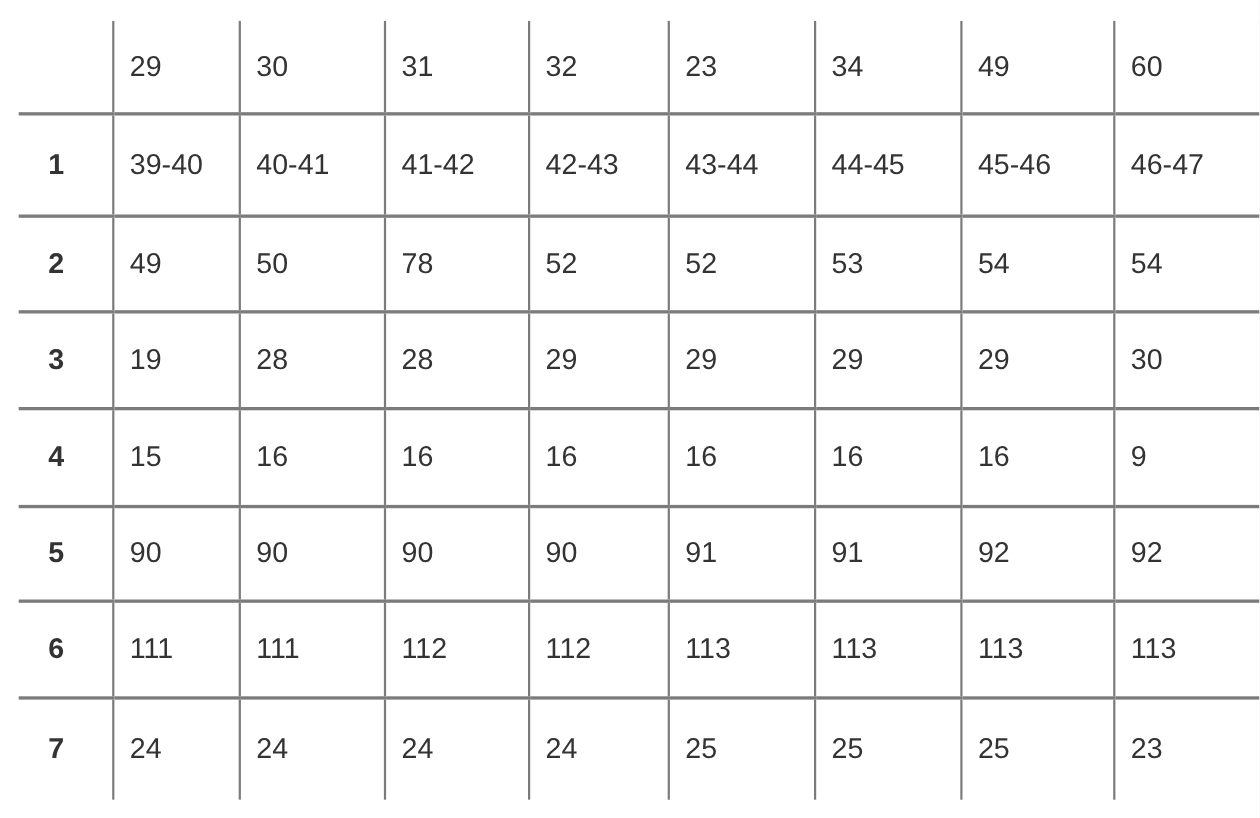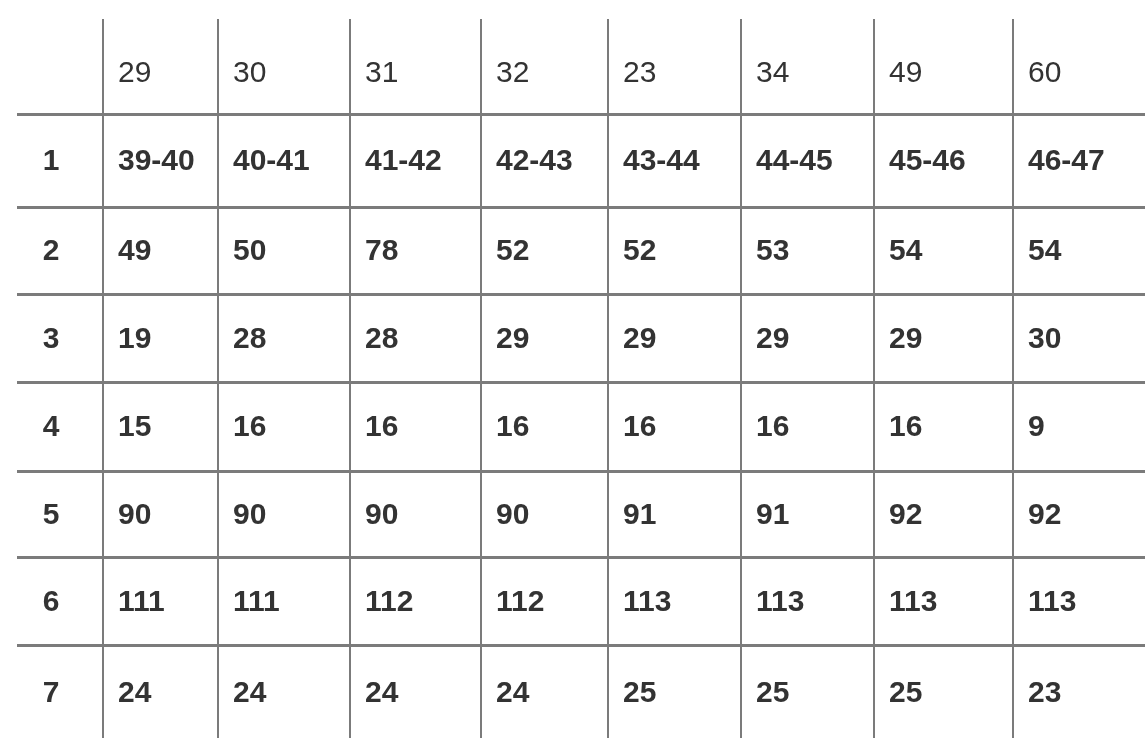--- a/index.html
+++ b/index.html
@@ -21,23 +21,22 @@
     overflow: hidden;
   }
   table.size-table {
     position: absolute;
     top: 0;
     left: 0;
     width: 1145px;
     border-collapse: collapse;
     table-layout: fixed;
     color: var(--text);
-    font-size: 30px;
+    font-size: 26px;
     line-height: 1.15;
-    margin-top: 11px;
   }
   
   .size-table th:not(:first-child),
   .size-table td {
     border-left: 2px solid var(--grid);
   }
   
   .size-table tbody th,
   .size-table tbody td {
     border-top: 3px solid var(--grid);
@@ -50,21 +49,21 @@
     padding: 20px 0 0 14px;
   }
   .size-table thead th:first-child { padding: 0; }
   .size-table tbody th {
     font-weight: 700;
     text-align: center;
     vertical-align: middle;
     padding: 0;
   }
   .size-table tbody td {
-    font-weight: 700;
+    font-weight: 400;
     text-align: left;
     vertical-align: middle;
     padding: 0 0 0 14px;
   }
   
   .size-table tbody tr:nth-child(1) th, .size-table tbody tr:nth-child(1) td { height: 93px; }
   .size-table tbody tr:nth-child(2) th, .size-table tbody tr:nth-child(2) td { height: 87px; }
   .size-table tbody tr:nth-child(3) th, .size-table tbody tr:nth-child(3) td { height: 88px; }
   .size-table tbody tr:nth-child(4) th, .size-table tbody tr:nth-child(4) td { height: 89px; }
   .size-table tbody tr:nth-child(5) th, .size-table tbody tr:nth-child(5) td { height: 86px; }

